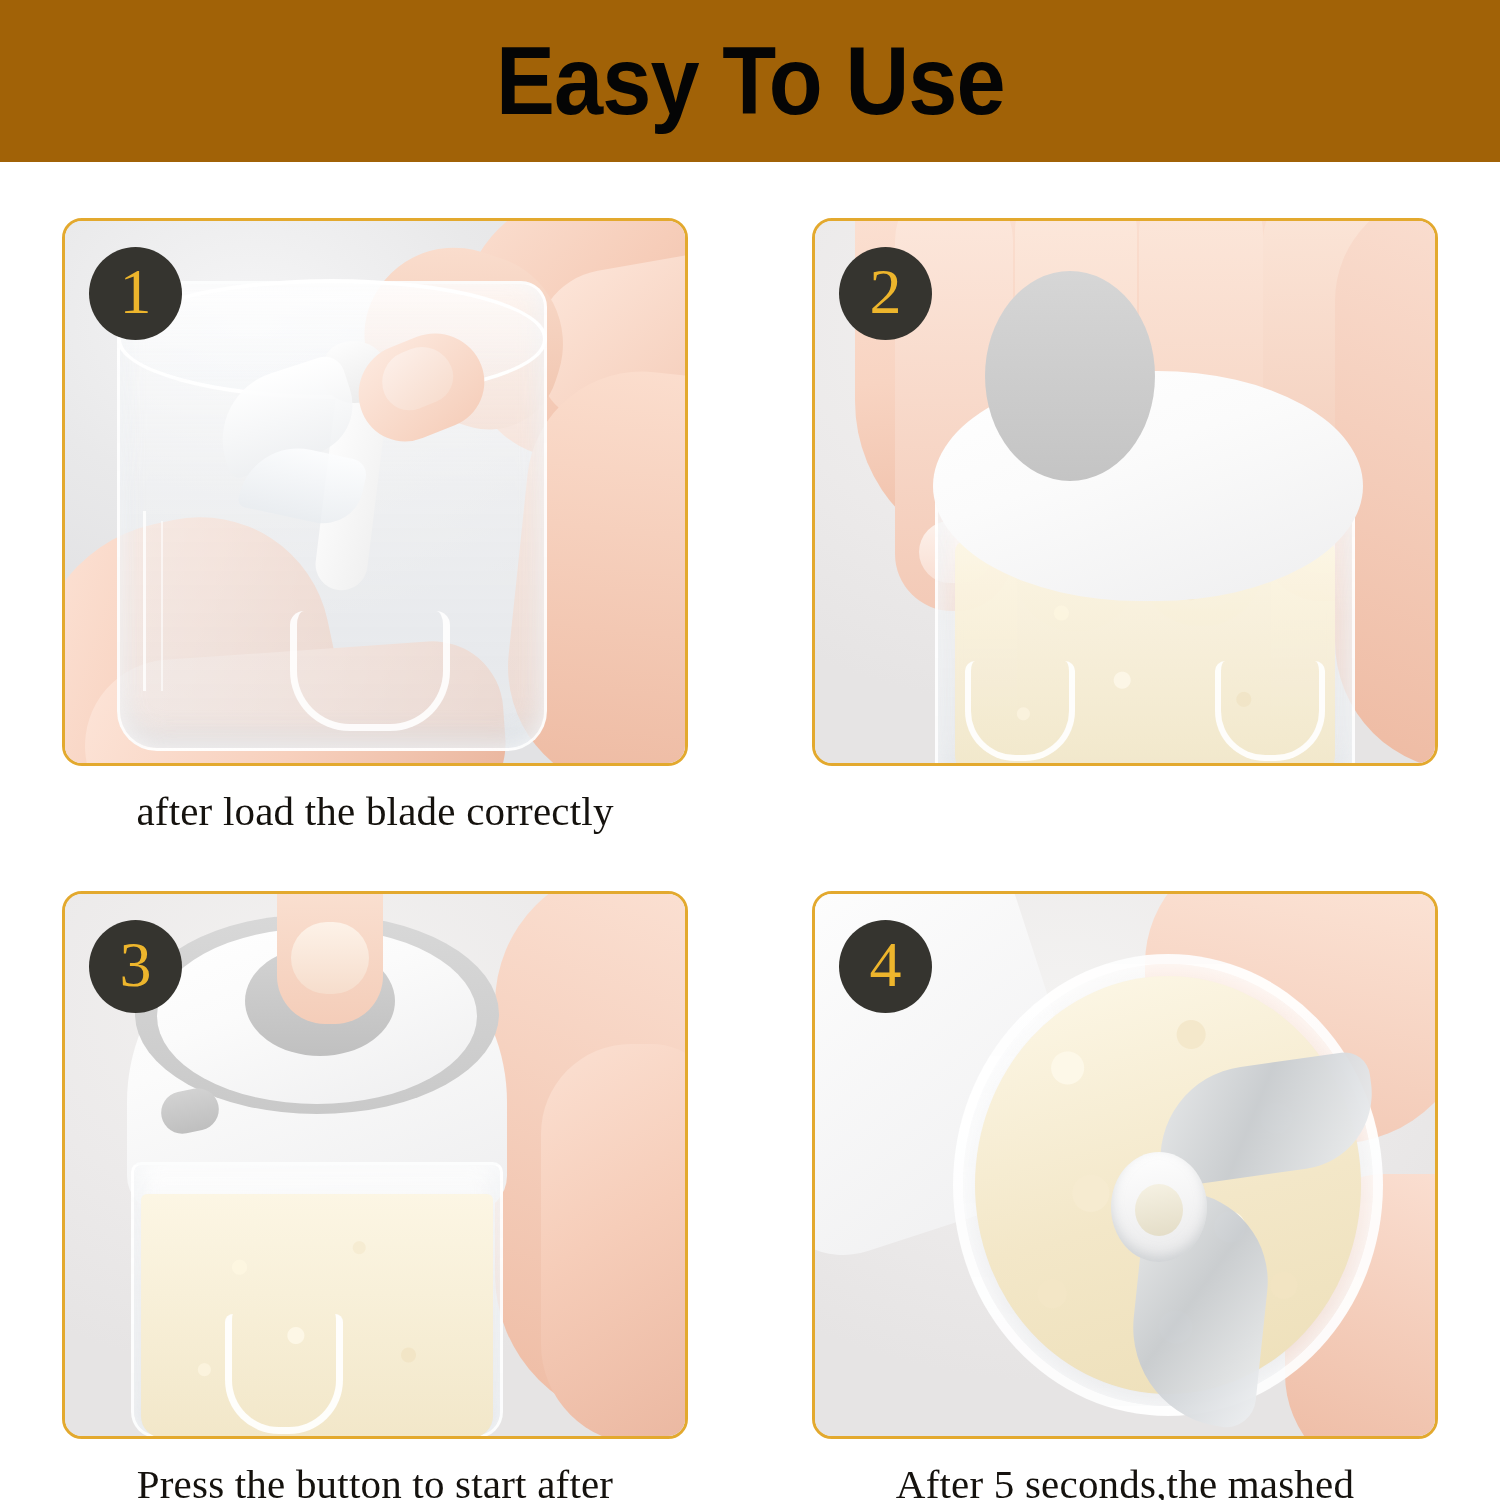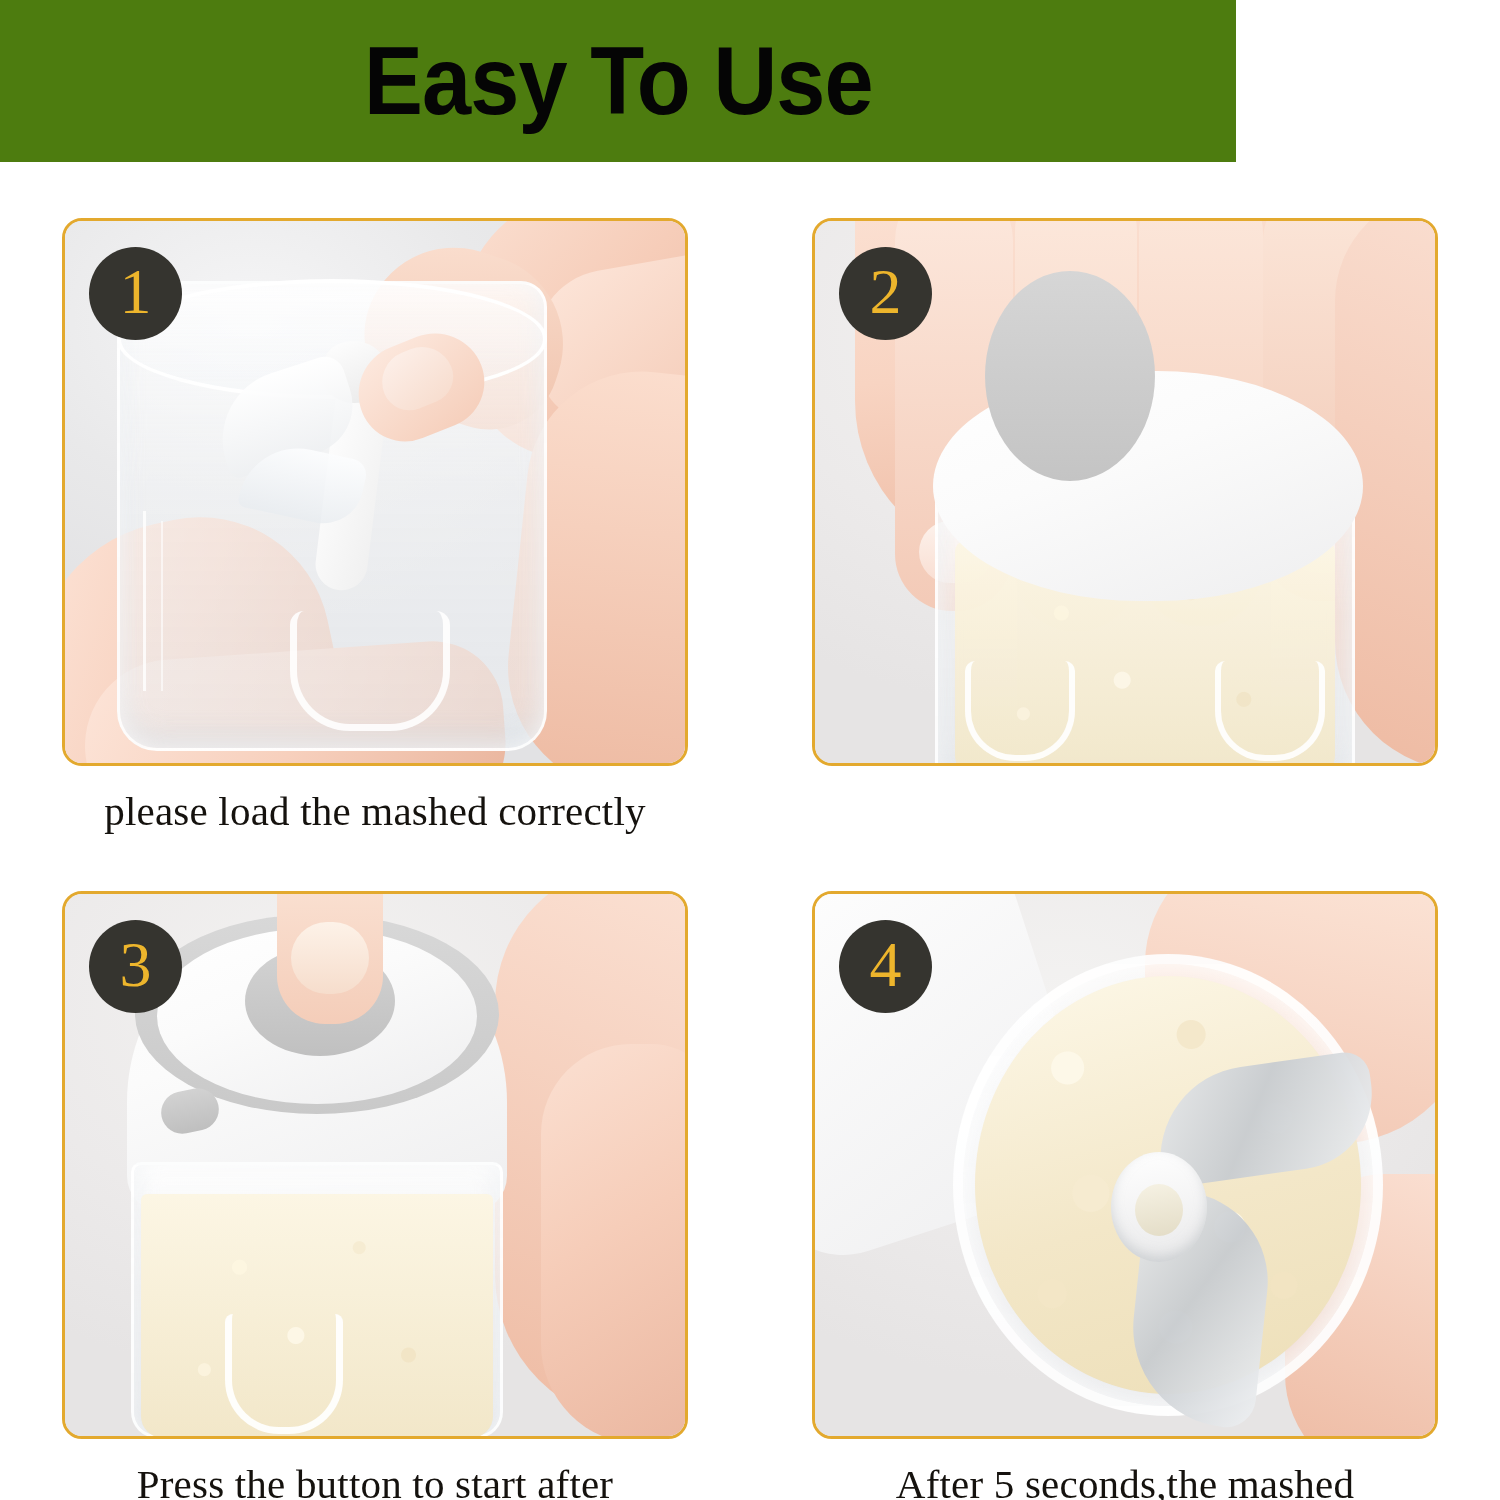--- a/index.html
+++ b/index.html
@@ -6,22 +6,22 @@
   html, body {
     width: 1500px; height: 1500px;
     background: #ffffff;
     font-family: "Liberation Sans", sans-serif;
     overflow: hidden;
   }
   .page { position: relative; width: 1500px; height: 1500px; background:#fff; }
 
   
   .header {
-    position: absolute; left: 0; top: 0; width: 1236px; height: 162px;
-    background: #4d7c0f;
+    position: absolute; left: 0; top: 0; width: 1500px; height: 162px;
+    background: #a16207;
     display: flex; align-items: center; justify-content: center;
   }
   .header-title {
     font-family: "Liberation Sans", sans-serif;
     font-weight: 700;
     font-size: 96px;
     line-height: 96px;
     letter-spacing: -1px;
     color: #050505;
     transform: scaleX(0.92);
@@ -175,21 +175,21 @@
           <div style="position:absolute;left:178px;top:228px;width:120px;height:70px;background:linear-gradient(180deg,rgba(252,253,254,.9),rgba(232,236,240,.75));border-radius:60px 16px 40px 8px;transform:rotate(12deg);"></div>
 
           <div class="skin" style="left:292px; top:118px; width:128px; height:96px; border-radius:60px 60px 56px 56px; transform:rotate(-22deg); background:linear-gradient(160deg,#fdeae0,#f5cdb9);"></div>
           <div style="position:absolute;left:316px;top:128px;width:72px;height:58px;border-radius:40px 40px 34px 34px;background:linear-gradient(160deg,#fdf0ea,#f7dccd);transform:rotate(-22deg);"></div>
         </div>
         <div class="badge">
           <span class="badge-num">1</span>
         </div>
       </div>
       <div class="caption">
-        <span class="line">please load the mashed correctly</span>
+        <span class="line">after load the blade correctly</span>
       </div>
     </div>
 
     <div class="cell">
       <div class="card">
         <div class="scene">
           <div class="bg-warm"></div>
 
           <div class="skin" style="left:40px; top:-120px; width:640px; height:460px; border-radius:60px 90px 180px 160px; background:linear-gradient(175deg,#fde7db 0%,#f8d4c2 55%,#ecb8a0 100%);"></div>
 

